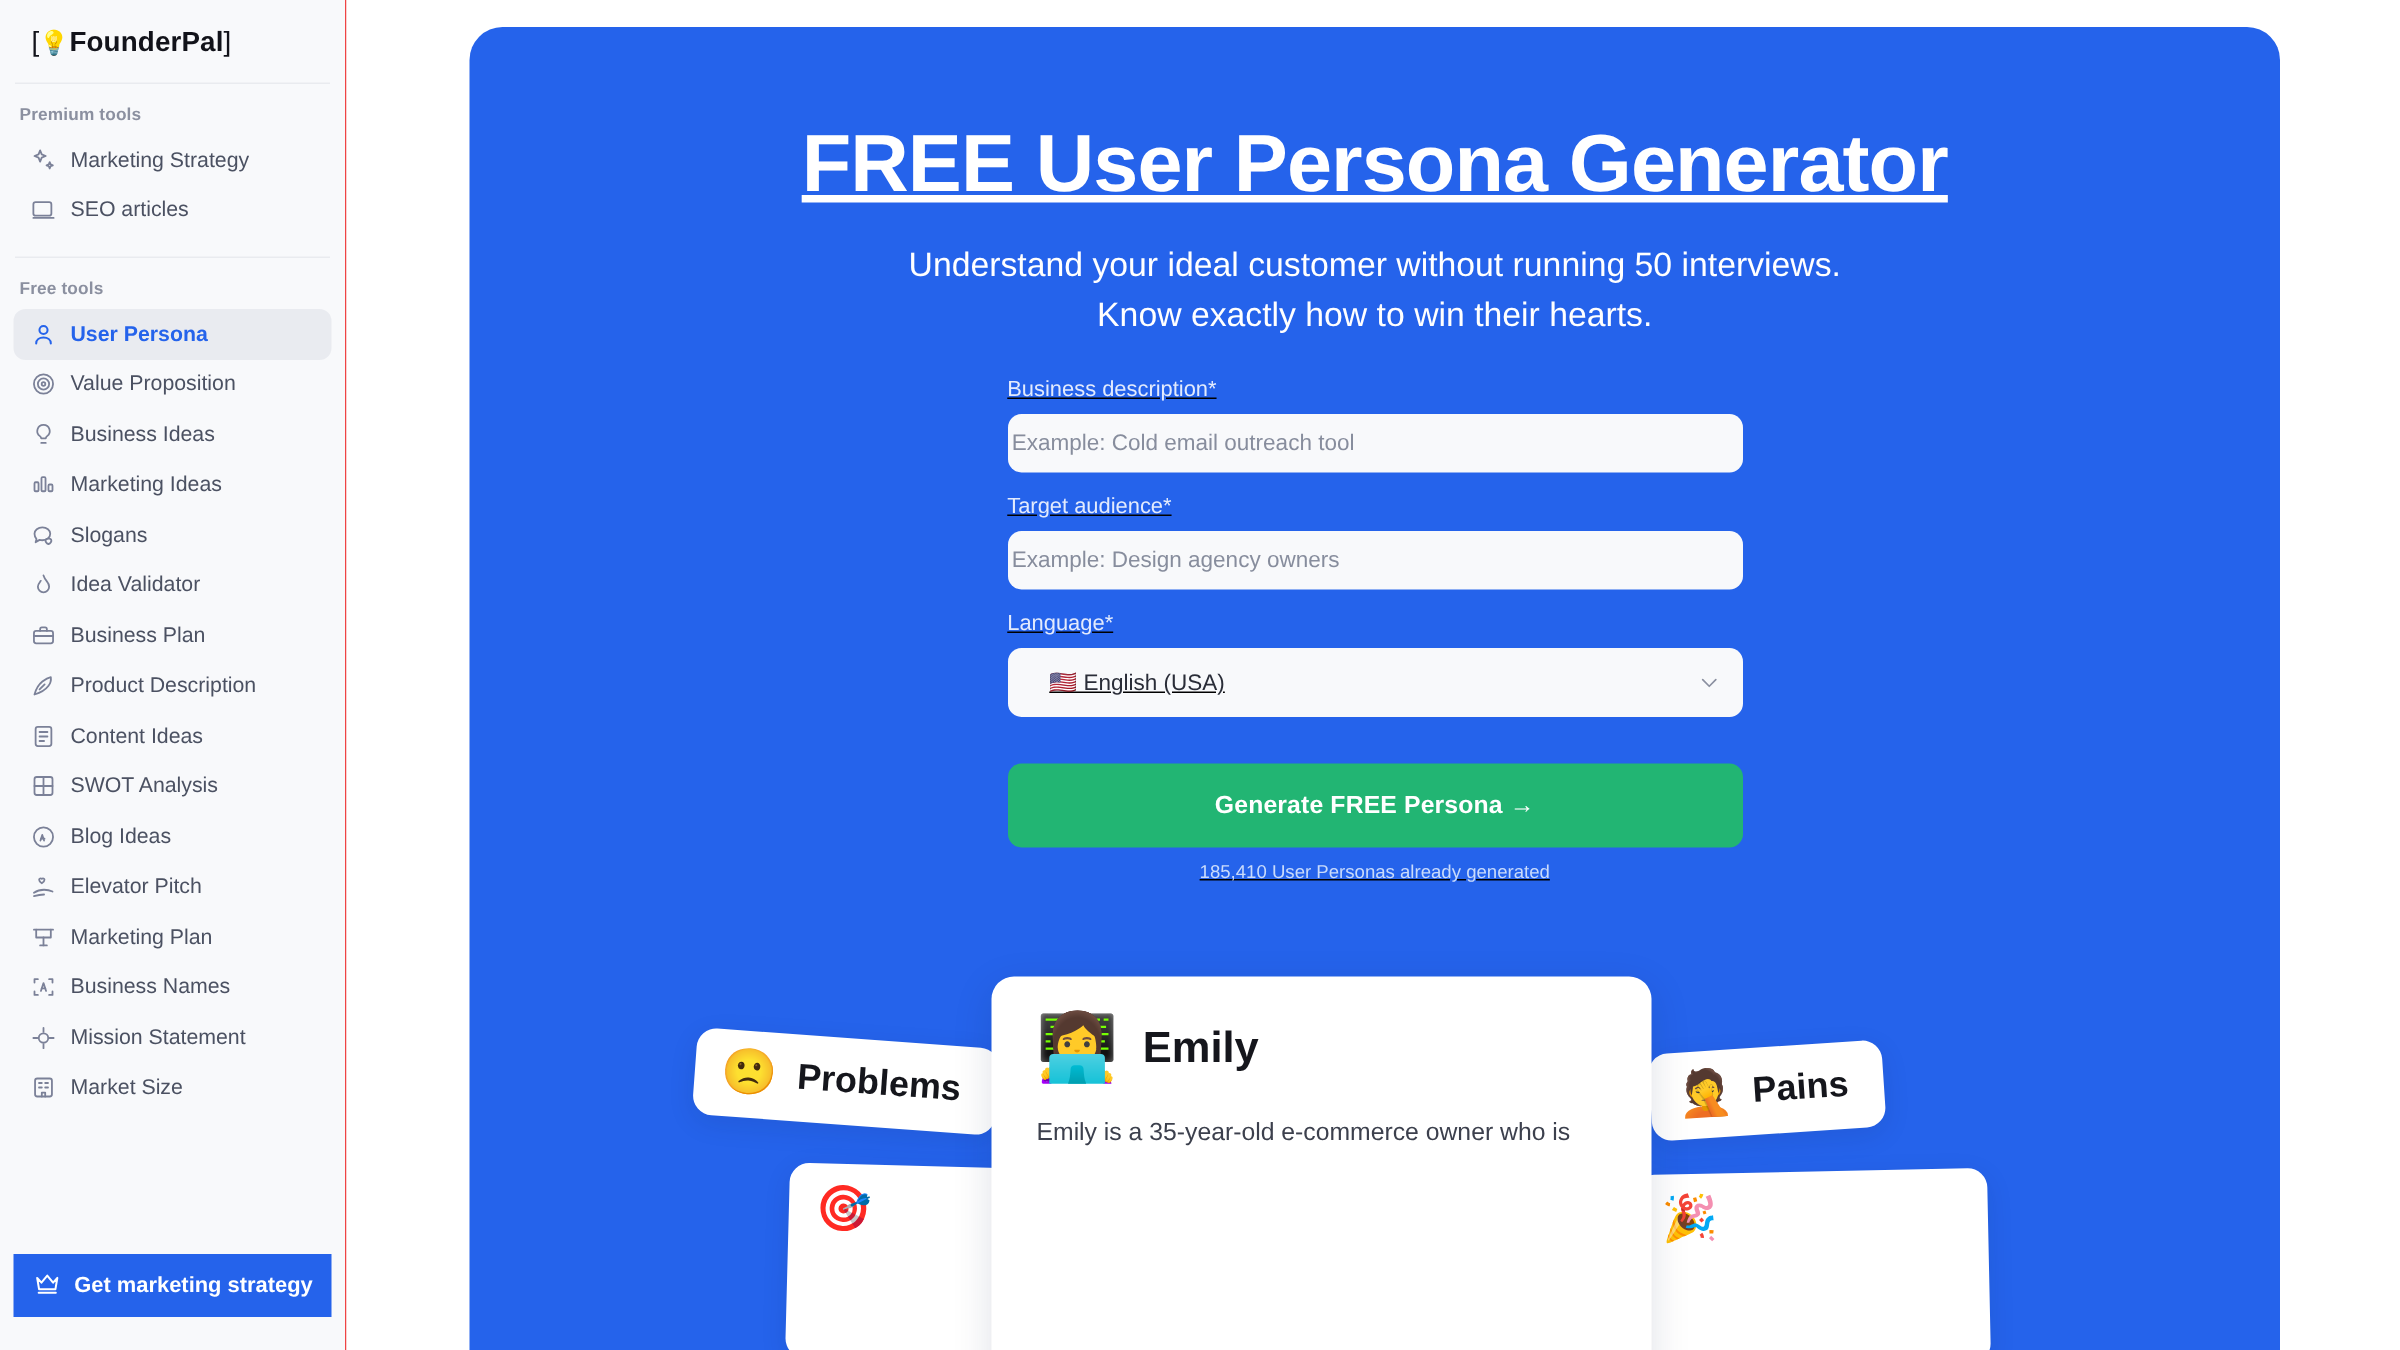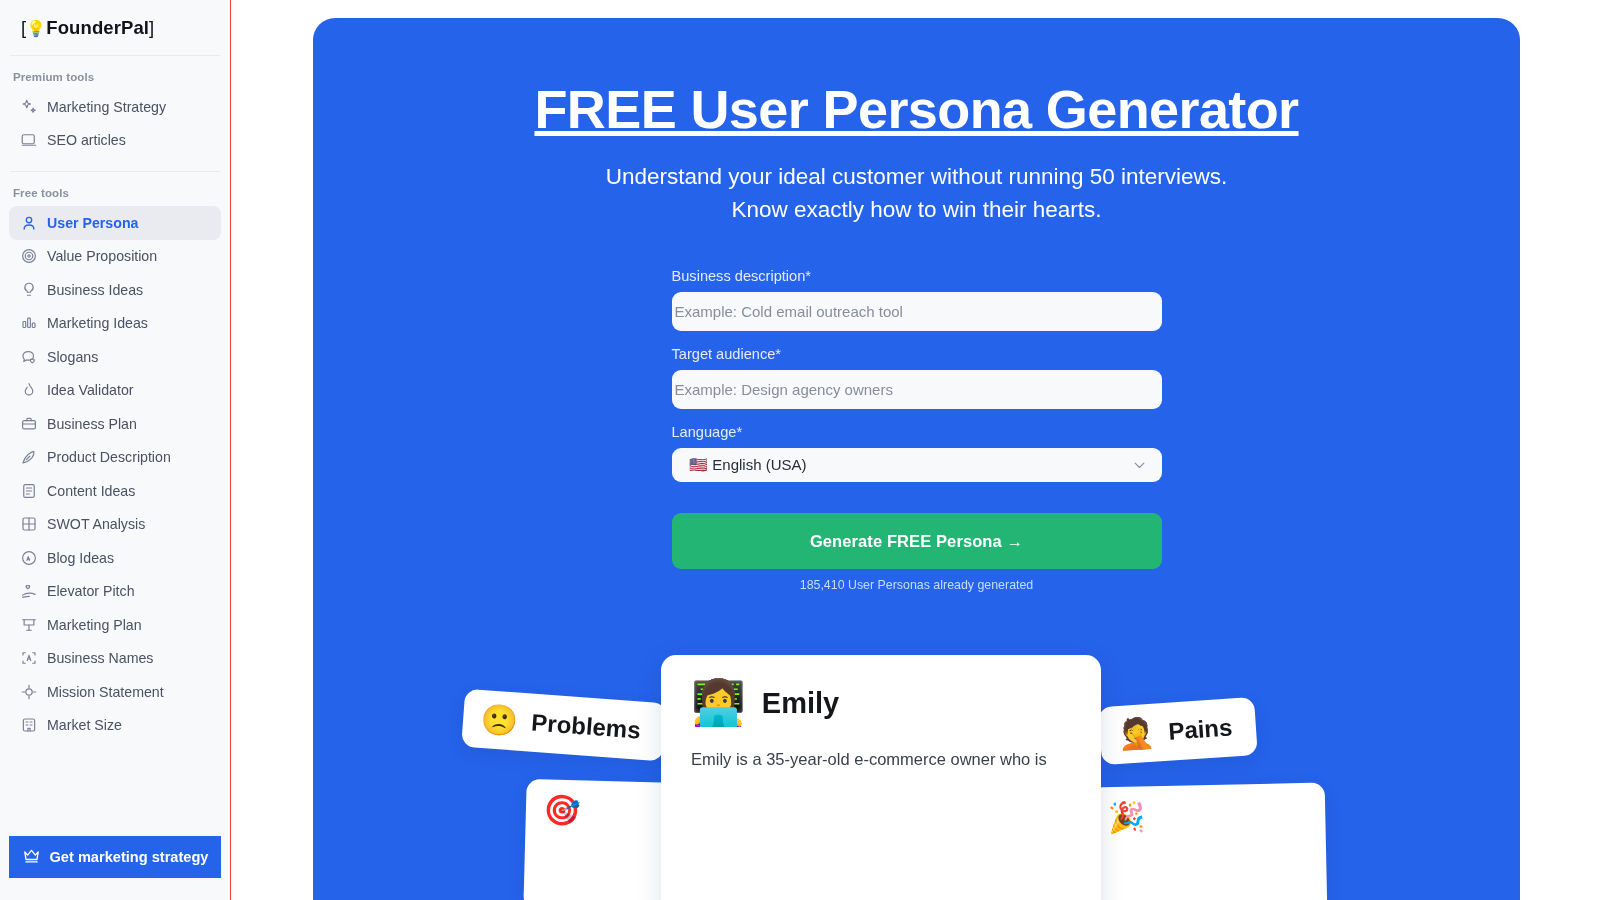--- a/index.html
+++ b/index.html
@@ -85,41 +85,41 @@
     margin-top: 62px;
     line-height: 1.08;
     text-decoration: underline;
   }
   .hero-sub {
     text-align: center; color: #fff;
     font-size: 22.5px; font-weight: 400;
     line-height: 1.47; margin-top: 22px;
   }
 
-  .form { width: 490px; margin: 42px auto 0 auto; }
+  .form { width: 490px; margin: 26px auto 0 auto; text-decoration: underline; }
   .field { margin-bottom: 15px; }
   .field-label {
     color: #e3ebfd; font-size: 14.6px;
     margin-bottom: 8px; display: block;
   }
   .inp {
     width: 100%; height: 39px;
     border-radius: 9px; border: none;
     background: #f8f9fb;
     font-family: "Liberation Sans", sans-serif;
     font-size: 15px; color: #2a2d38;
     padding: 0 3px; outline: none;
   }
   .inp::placeholder { color: #878d9d; }
   .select-wrap { position: relative; }
   .select-box {
-    width: 100%; height: 34px;
+    width: 100%; height: 46px;
     border-radius: 9px; background: #f8f9fb;
     display: flex; align-items: center;
-    padding: 0 18px; font-size: 15px; color: #2a2d38;
+    padding: 0 28px; font-size: 15px; color: #2a2d38;
     cursor: pointer;
   }
   .chev {
     position: absolute; right: 15px; top: 50%;
     transform: translateY(-50%);
     width: 15px; height: 15px; pointer-events: none;
   }
   .chev svg { width: 15px; height: 15px; stroke: #8b90a0; stroke-width: 1.8;
     fill: none; stroke-linecap: round; stroke-linejoin: round; }
 

